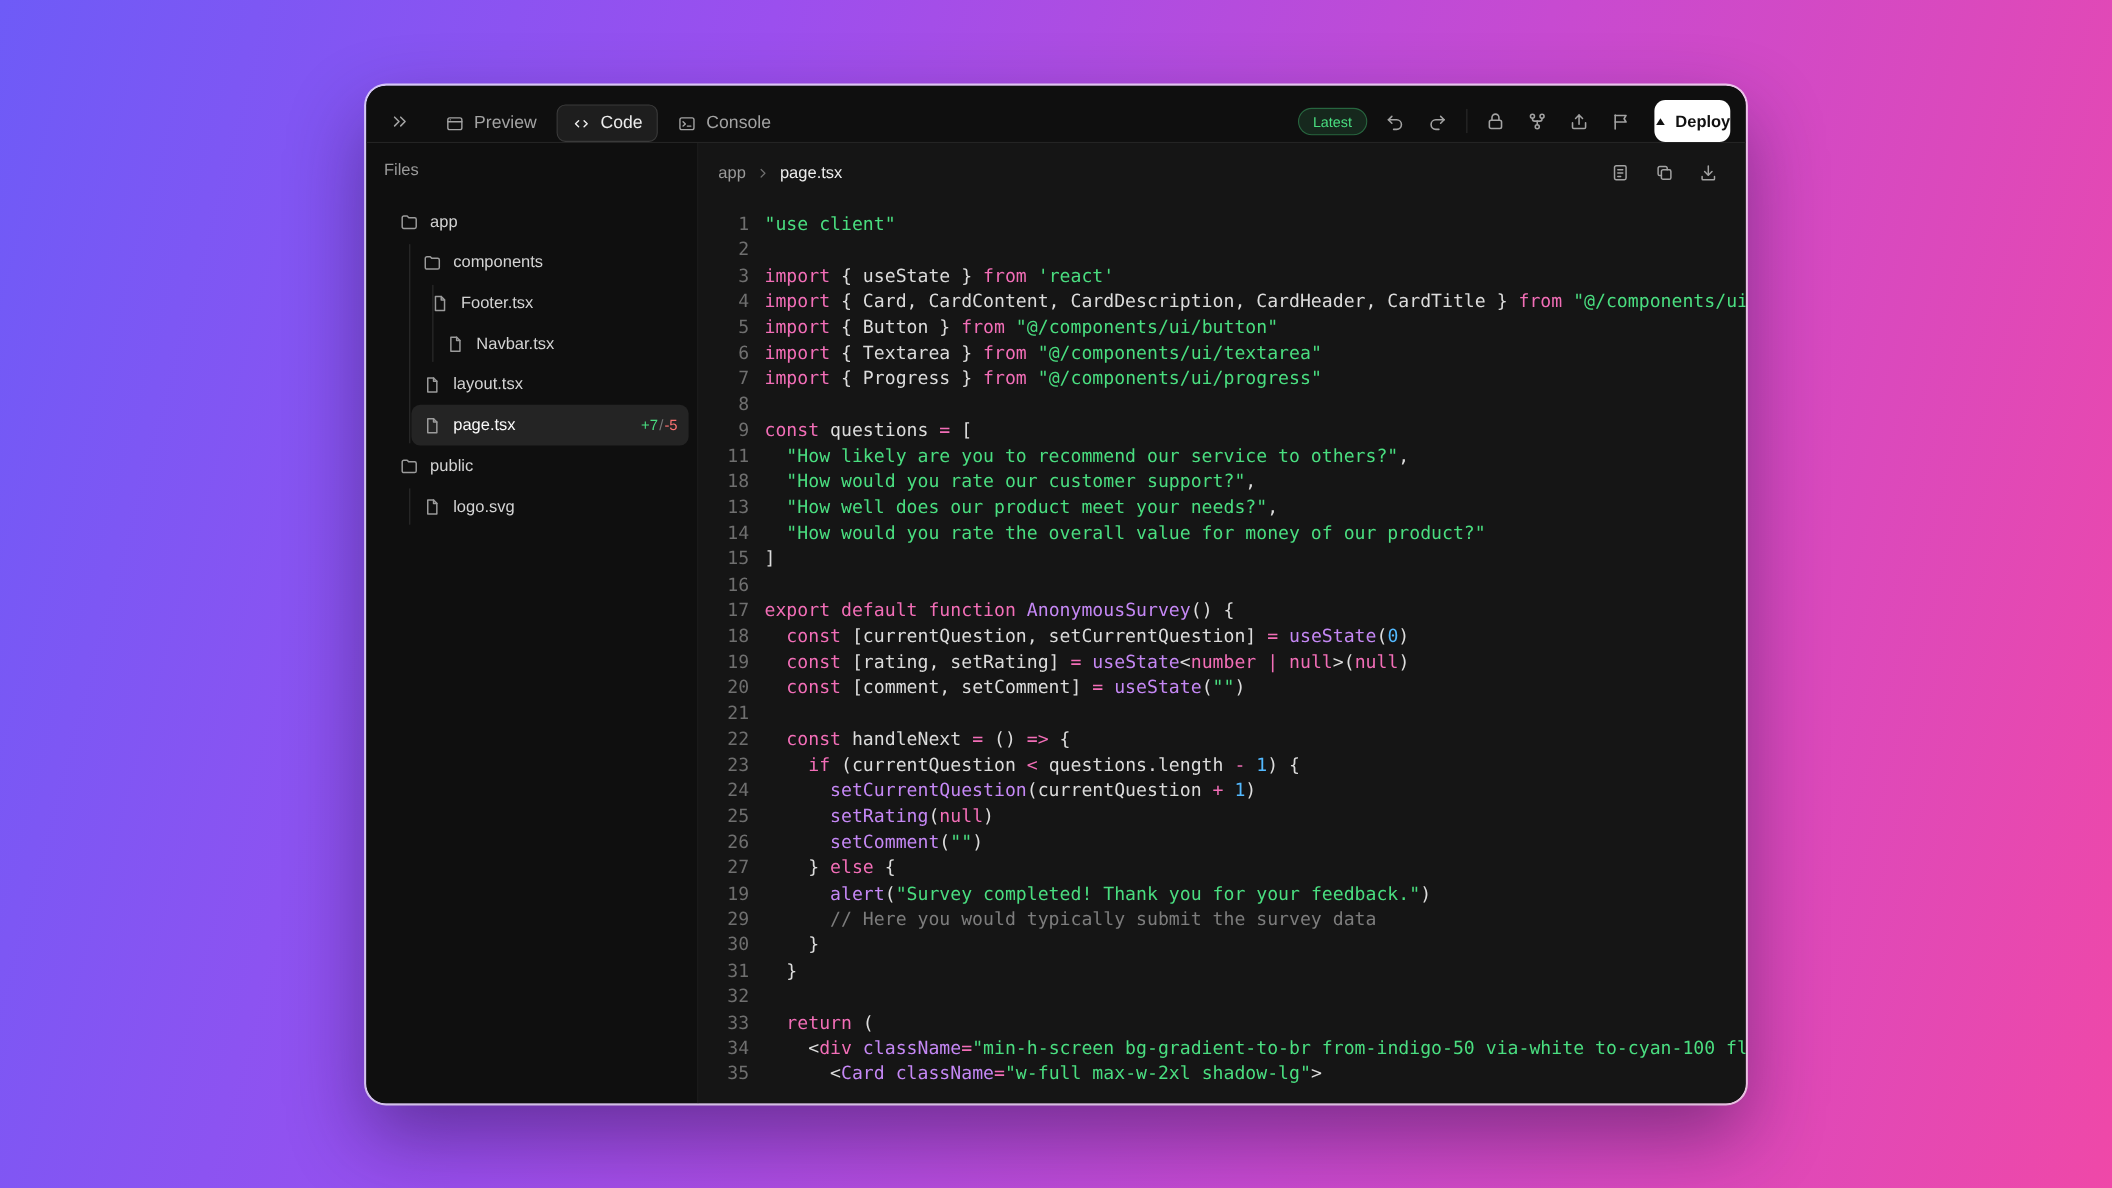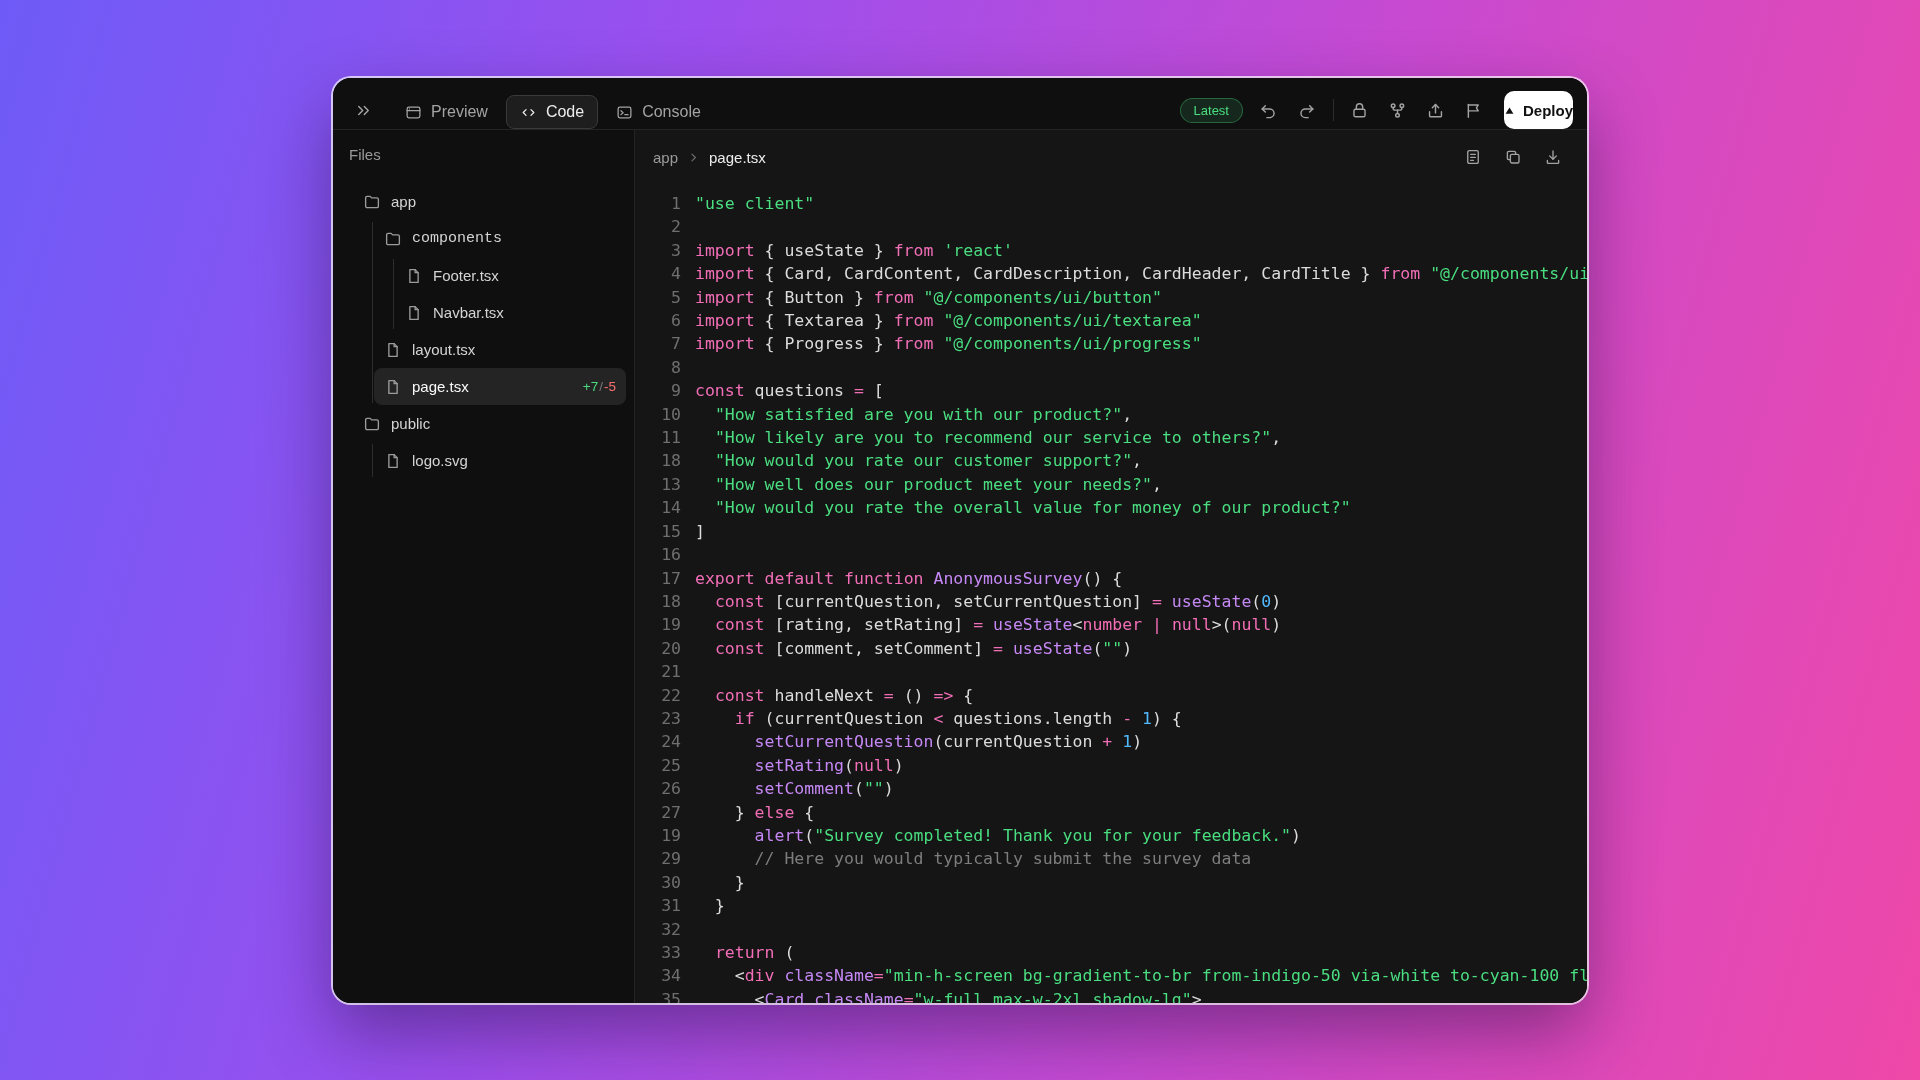--- a/index.html
+++ b/index.html
@@ -186,29 +186,29 @@
           <div class="guide g2"></div>
           <div class="guide g3"></div>
         <div class="tree-row" style="margin-left: 8px;">
               <span class="t-ico">
                 <svg viewBox="0 0 24 24" fill="none" stroke="currentColor" stroke-width="1.8" stroke-linecap="round" stroke-linejoin="round">
                   <path d="M3.5 7.5v-1a2 2 0 0 1 2-2h4l2 2h7a2 2 0 0 1 2 2v9a2 2 0 0 1-2 2h-13a2 2 0 0 1-2-2z"></path>
                 </svg>
               </span>
               <span>app</span>
             </div>
-            <div class="tree-row" style="margin-left: 29px; font-family: Liberation Mono, monospace;">
+            <div class="tree-row" style="margin-left: 29px;">
               <span class="t-ico">
                 <svg viewBox="0 0 24 24" fill="none" stroke="currentColor" stroke-width="1.8" stroke-linecap="round" stroke-linejoin="round">
                   <path d="M3.5 7.5v-1a2 2 0 0 1 2-2h4l2 2h7a2 2 0 0 1 2 2v9a2 2 0 0 1-2 2h-13a2 2 0 0 1-2-2z"></path>
                 </svg>
               </span>
               <span>components</span>
             </div>
-            <div class="tree-row" style="margin-left: 50px; align-items: center;">
+            <div class="tree-row" style="margin-left: 36px; align-items: center;">
               <span class="t-ico">
                 <svg viewBox="0 0 24 24" fill="none" stroke="currentColor" stroke-width="1.8" stroke-linecap="round" stroke-linejoin="round">
                   <path d="M6.5 3.5h7l4 4v13h-11z"></path>
                   <path d="M13.5 3.5v4h4"></path>
                 </svg>
               </span>
               <span>Footer.tsx</span>
             </div>
             <div class="tree-row" style="margin-left: 50px;">
               <span class="t-ico">
@@ -306,21 +306,20 @@
         <div class="code" id="code">
             <div class="code-line"><span class="ln">1</span><span class="lc"><span class="tk-str">"use client"</span></span></div>
             <div class="code-line"><span class="ln">2</span><span class="lc"></span></div>
             <div class="code-line"><span class="ln">3</span><span class="lc"><span class="tk-kw">import</span><span class="tk-pln"> { useState } </span><span class="tk-kw">from</span><span class="tk-pln"> </span><span class="tk-str">'react'</span></span></div>
             <div class="code-line"><span class="ln">4</span><span class="lc"><span class="tk-kw">import</span><span class="tk-pln"> { Card, CardContent, CardDescription, CardHeader, CardTitle } </span><span class="tk-kw">from</span><span class="tk-pln"> </span><span class="tk-str">"@/components/ui/card"</span></span></div>
             <div class="code-line"><span class="ln">5</span><span class="lc"><span class="tk-kw">import</span><span class="tk-pln"> { Button } </span><span class="tk-kw">from</span><span class="tk-pln"> </span><span class="tk-str">"@/components/ui/button"</span></span></div>
             <div class="code-line"><span class="ln">6</span><span class="lc"><span class="tk-kw">import</span><span class="tk-pln"> { Textarea } </span><span class="tk-kw">from</span><span class="tk-pln"> </span><span class="tk-str">"@/components/ui/textarea"</span></span></div>
             <div class="code-line"><span class="ln">7</span><span class="lc"><span class="tk-kw">import</span><span class="tk-pln"> { Progress } </span><span class="tk-kw">from</span><span class="tk-pln"> </span><span class="tk-str">"@/components/ui/progress"</span></span></div>
             <div class="code-line"><span class="ln">8</span><span class="lc"></span></div>
             <div class="code-line"><span class="ln">9</span><span class="lc"><span class="tk-kw">const</span><span class="tk-pln"> questions </span><span class="tk-kw">=</span><span class="tk-pln"> [</span></span></div>
-            <div class="code-line"><span class="ln">10</span><span class="lc"><span class="tk-pln">  </span><span class="tk-str">"How satisfied are you with our product?"</span><span class="tk-pln">,</span></span></div>
             <div class="code-line"><span class="ln">11</span><span class="lc"><span class="tk-pln">  </span><span class="tk-str">"How likely are you to recommend our service to others?"</span><span class="tk-pln">,</span></span></div>
             <div class="code-line"><span class="ln">18</span><span class="lc"><span class="tk-pln">  </span><span class="tk-str">"How would you rate our customer support?"</span><span class="tk-pln">,</span></span></div>
             <div class="code-line"><span class="ln">13</span><span class="lc"><span class="tk-pln">  </span><span class="tk-str">"How well does our product meet your needs?"</span><span class="tk-pln">,</span></span></div>
             <div class="code-line"><span class="ln">14</span><span class="lc"><span class="tk-pln">  </span><span class="tk-str">"How would you rate the overall value for money of our product?"</span></span></div>
             <div class="code-line"><span class="ln">15</span><span class="lc"><span class="tk-pln">]</span></span></div>
             <div class="code-line"><span class="ln">16</span><span class="lc"></span></div>
             <div class="code-line"><span class="ln">17</span><span class="lc"><span class="tk-kw">export</span><span class="tk-pln"> </span><span class="tk-kw">default</span><span class="tk-pln"> </span><span class="tk-kw">function</span><span class="tk-pln"> </span><span class="tk-fn">AnonymousSurvey</span><span class="tk-pln">() {</span></span></div>
             <div class="code-line"><span class="ln">18</span><span class="lc"><span class="tk-pln">  </span><span class="tk-kw">const</span><span class="tk-pln"> [currentQuestion, setCurrentQuestion] </span><span class="tk-kw">=</span><span class="tk-pln"> </span><span class="tk-fn">useState</span><span class="tk-pln">(</span><span class="tk-num">0</span><span class="tk-pln">)</span></span></div>
             <div class="code-line"><span class="ln">19</span><span class="lc"><span class="tk-pln">  </span><span class="tk-kw">const</span><span class="tk-pln"> [rating, setRating] </span><span class="tk-kw">=</span><span class="tk-pln"> </span><span class="tk-fn">useState</span><span class="tk-pln">&lt;</span><span class="tk-kw">number</span><span class="tk-pln"> </span><span class="tk-kw">|</span><span class="tk-pln"> </span><span class="tk-kw">null</span><span class="tk-pln">&gt;(</span><span class="tk-kw">null</span><span class="tk-pln">)</span></span></div>
             <div class="code-line"><span class="ln">20</span><span class="lc"><span class="tk-pln">  </span><span class="tk-kw">const</span><span class="tk-pln"> [comment, setComment] </span><span class="tk-kw">=</span><span class="tk-pln"> </span><span class="tk-fn">useState</span><span class="tk-pln">(</span><span class="tk-str">""</span><span class="tk-pln">)</span></span></div>

